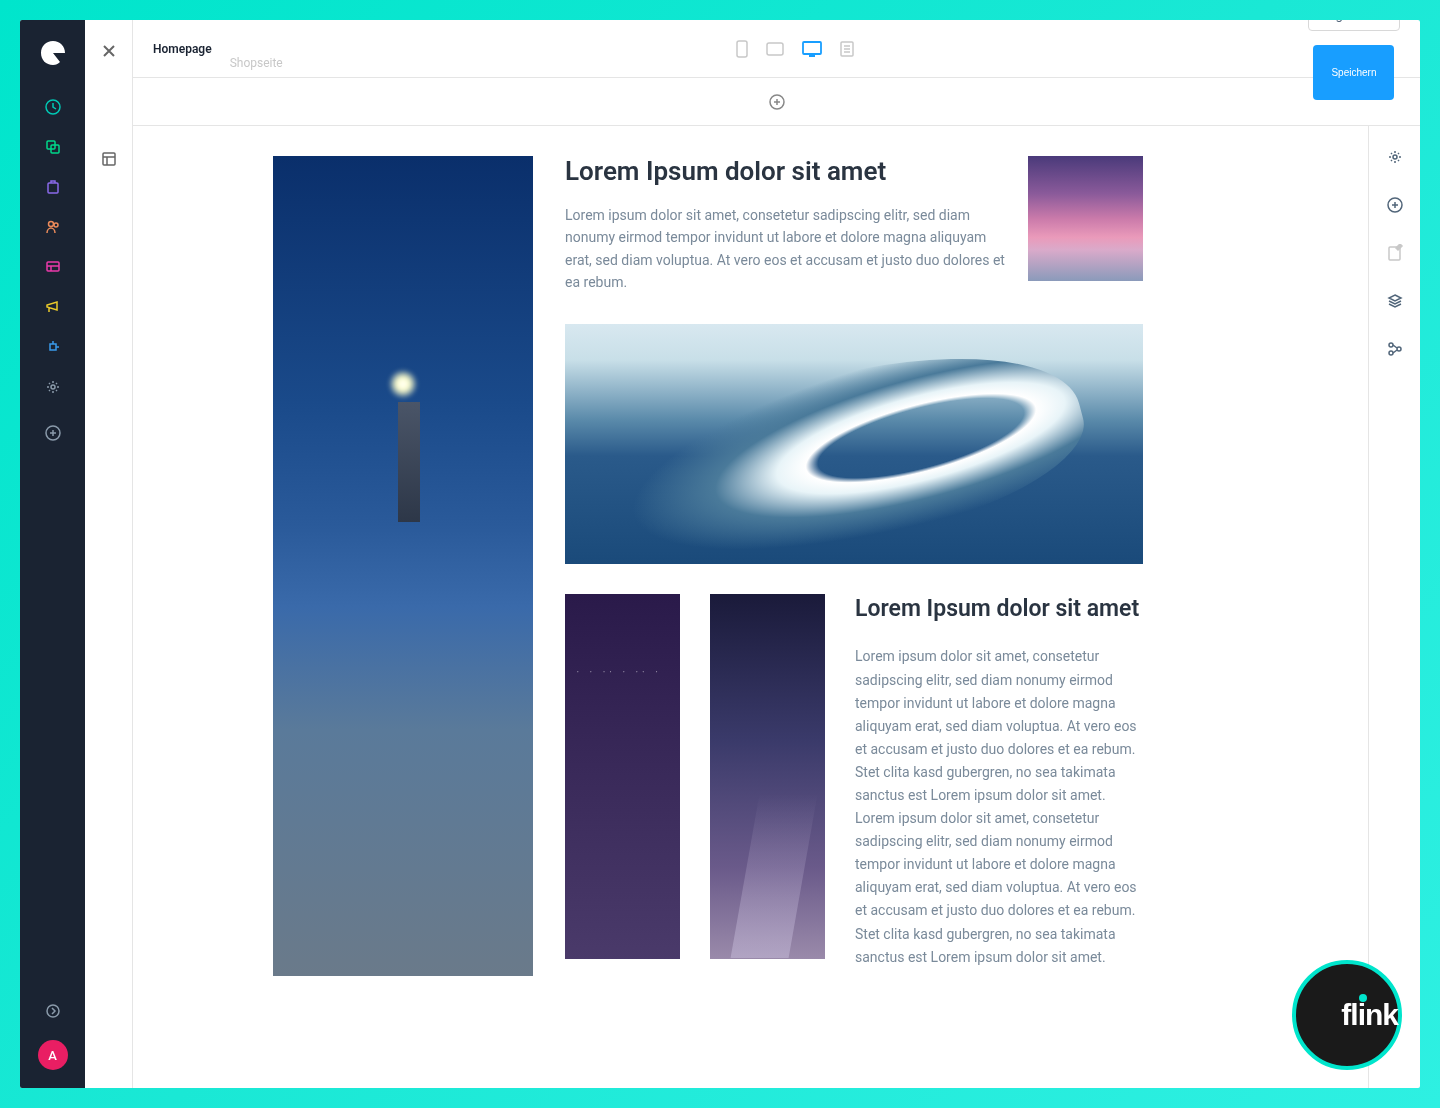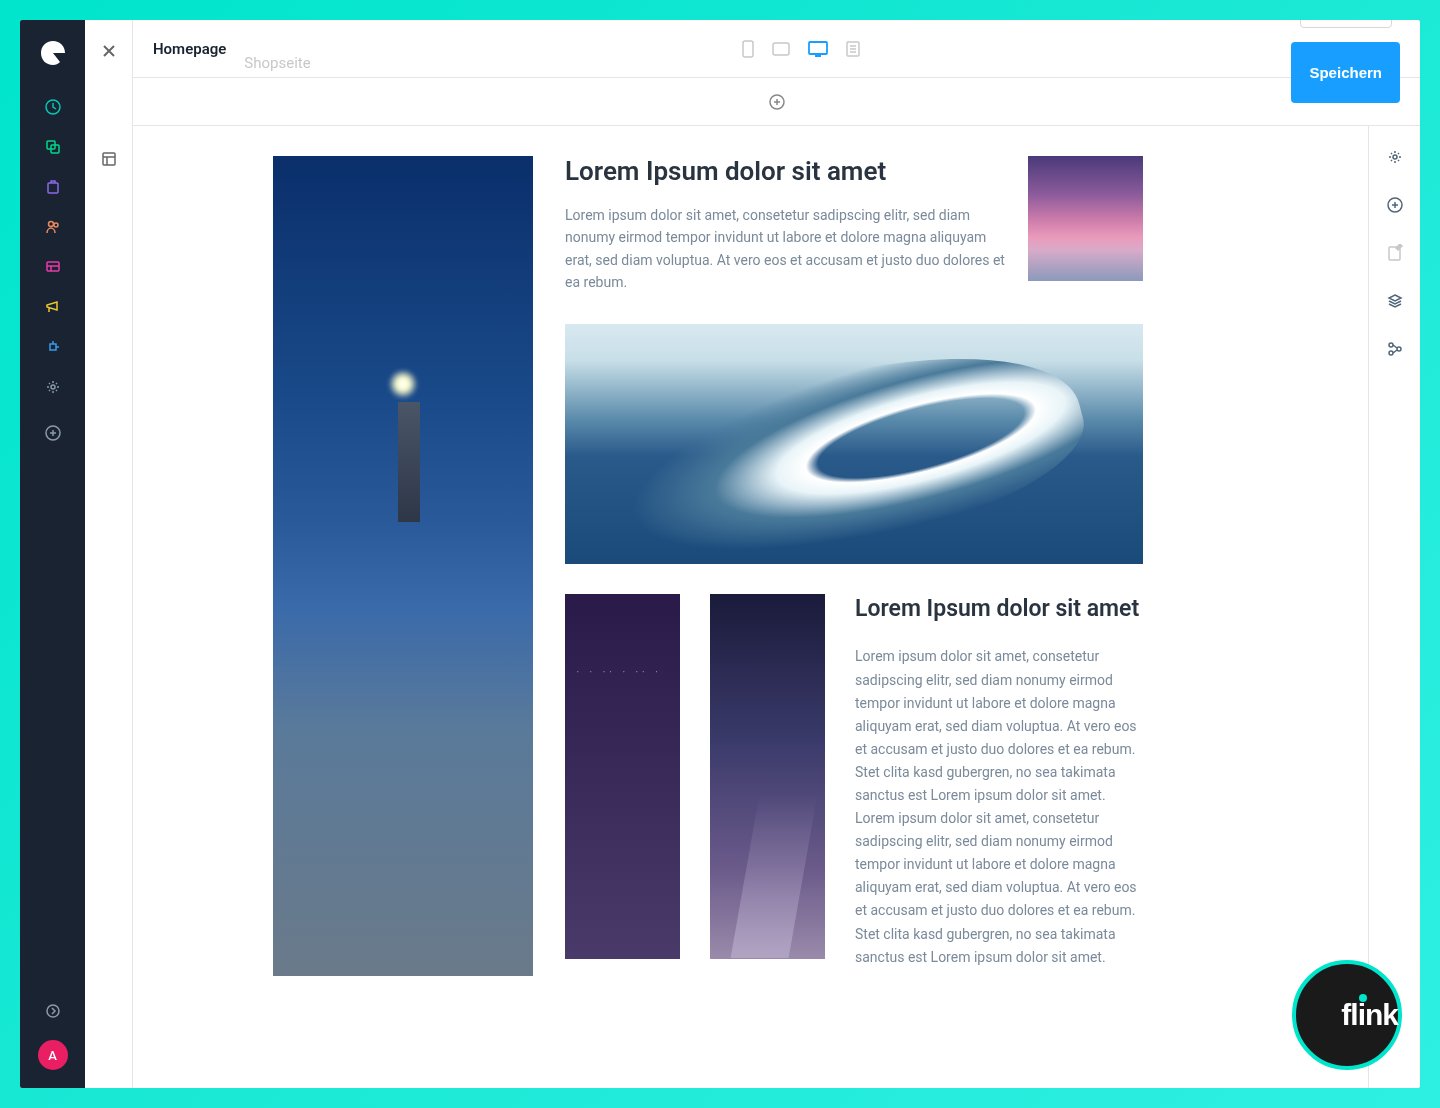--- a/index.html
+++ b/index.html
@@ -15,30 +15,30 @@
 .avatar { width: 30px; height: 30px; border-radius: 50%; background: #e91e63; color: #fff; display: flex; align-items: center; justify-content: center; font-size: 13px; font-weight: 500; }
 
 
 .sec-sidebar { width: 48px; border-right: 1px solid #e5e5e5; display: flex; flex-direction: column; align-items: center; padding-top: 22px; }
 .sec-close { color: #666; cursor: pointer; margin-bottom: 90px; }
 .sec-icon { color: #666; cursor: pointer; }
 
 
 .main { flex: 1; display: flex; flex-direction: column; }
 .topbar { height: 58px; border-bottom: 1px solid #e5e5e5; display: flex; align-items: center; padding: 0 20px; gap: 20px; }
-.breadcrumb { display: flex; gap: 18px; align-items: center; font-size: 15px; }
+.breadcrumb { display: flex; gap: 18px; align-items: center; font-size: 12px; }
 .breadcrumb-active { color: #1a2332; font-weight: 600; }
 .breadcrumb-inactive { color: #c8c8c8; margin-top: 29px; }
 .viewport-switcher { display: flex; gap: 16px; align-items: center; margin: 0 auto; }
 .vp-icon { color: #c8c8c8; cursor: pointer; }
 .vp-icon.active { color: #189eff; }
 .topbar-right { display: flex; gap: 14px; align-items: center; flex-direction: column; }
 .lang-select { border: 1px solid #d8d8d8; border-radius: 4px; padding: 8px 36px 8px 12px; font-size: 13px; color: #52667a; background: #fff; position: relative; cursor: pointer; }
 .lang-select::after { content: ''; position: absolute; right: 12px; top: 50%; transform: translateY(-50%); border-left: 4px solid transparent; border-right: 4px solid transparent; border-top: 5px solid #52667a; }
-.save-btn { background: #189eff; color: #fff; border: none; border-radius: 4px; padding: 22px 18px; font-size: 15px; font-weight: 700; cursor: pointer; }
+.save-btn { background: #189eff; color: #fff; border: none; border-radius: 4px; padding: 22px 18px; font-size: 10px; font-weight: 400; cursor: pointer; }
 
 .toolbar { height: 48px; border-bottom: 1px solid #e5e5e5; display: flex; align-items: center; justify-content: center; }
 .add-block { color: #888; cursor: pointer; }
 
 
 .canvas-wrap { flex: 1; display: flex; overflow: auto; }
 .canvas { flex: 1; padding: 30px 0 30px 140px; }
 .content-grid { display: grid; grid-template-columns: 260px 1fr; gap: 32px; max-width: 870px; }
 .left-col { }
 .right-col { display: flex; flex-direction: column; gap: 30px; }

